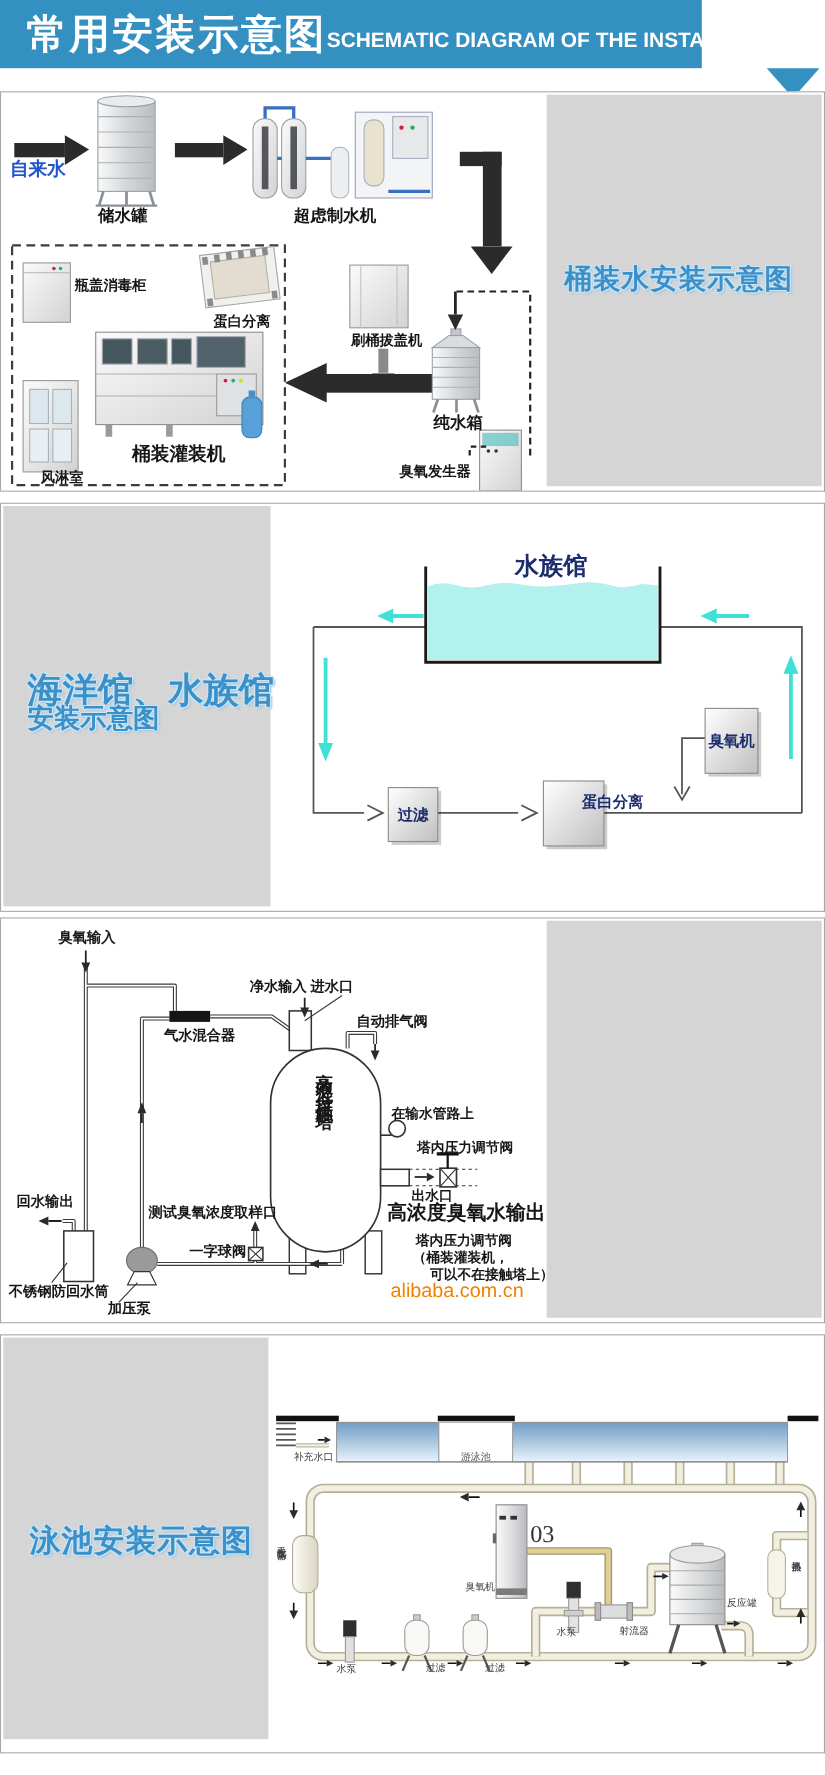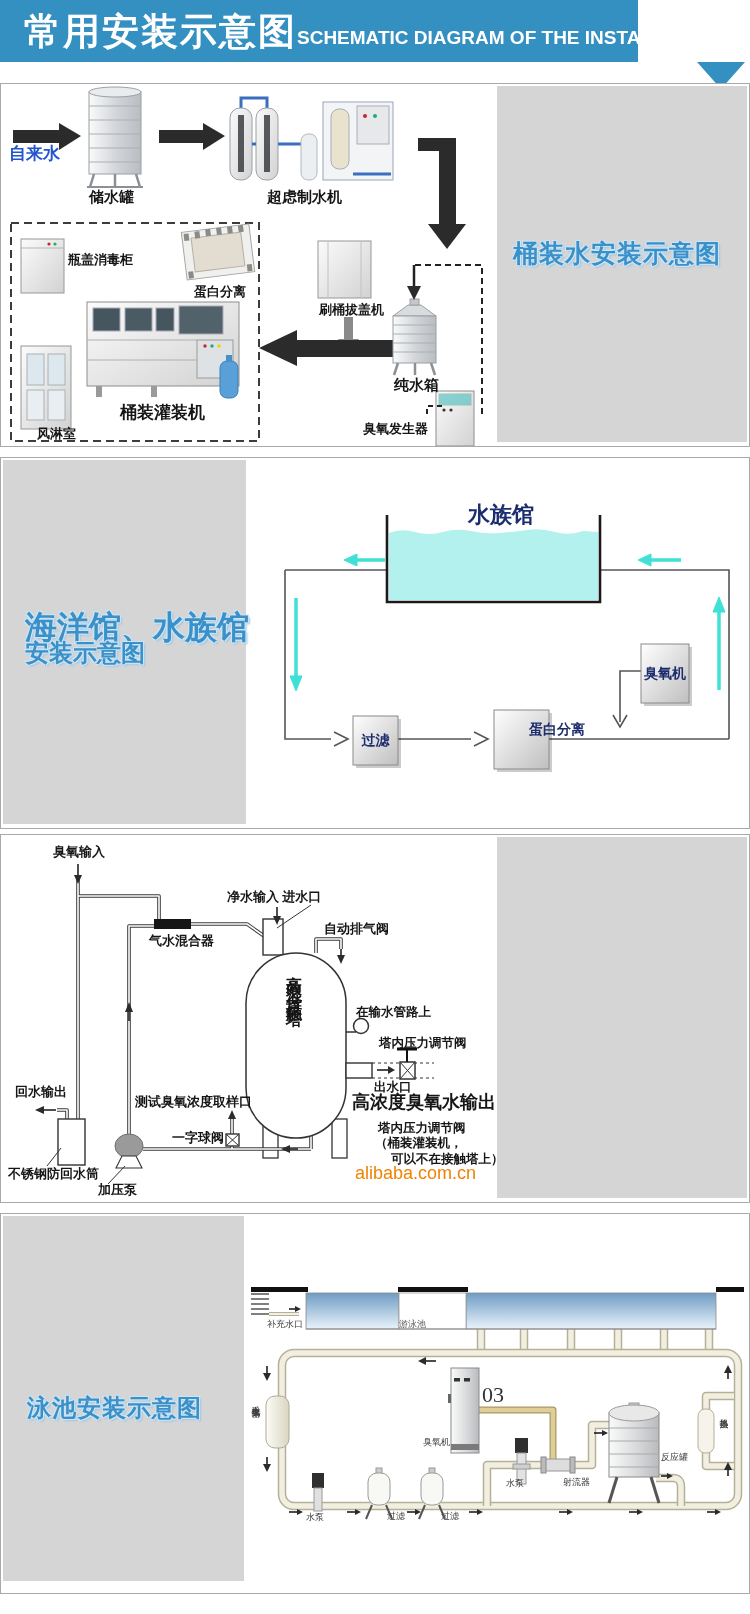--- a/index.html
+++ b/index.html
@@ -363,21 +363,21 @@
     <div class="lbl" style="left:14px;top:250px;">回水输出</div>
     <div class="lbl" style="left:134px;top:260px;">测试臭氧浓度取样口</div>
     <div class="lbl" style="left:171px;top:296px;">一字球阀</div>
     <div class="lbl" style="left:7px;top:332px;">不锈钢防回水筒</div>
     <div class="lbl" style="left:97px;top:348px;">加压泵</div>
     <div style="position:absolute;left:354px;top:328px;font-size:18px;color:#f08200;font-family:'Liberation Sans',sans-serif;z-index:3;">alibaba.com.cn</div>
   </div>
 
   <div class="panel" style="top:1213px;height:379px;">
     <div class="gray" style="left:2px;top:2px;width:241px;height:365px;"></div>
-    <div class="sec-title" style="left:26px;top:178px;font-size:24px;letter-spacing:1px;">泳池安装示意图</div>
+    <div class="sec-title" style="left:26px;top:168px;font-size:28px;letter-spacing:1px;">泳池安装示意图</div>
 
     <svg width="750" height="379" viewBox="0 0 750 379">
       <defs>
         <linearGradient id="s4pool" x1="0" y1="0" x2="0" y2="1">
           <stop offset="0" stop-color="#6f9cc4"></stop>
             <stop offset="1" stop-color="#e9f3fb"></stop>
         </linearGradient>
         <linearGradient id="s4silver" x1="0" y1="0" x2="1" y2="0">
           <stop offset="0" stop-color="#fafafa"></stop>
             <stop offset="0.55" stop-color="#d8dadc"></stop>
@@ -516,21 +516,21 @@
       </g>
       <g>
         <rect x="428" y="254" width="6" height="7" fill="#cccccc" stroke="#9a9a9a"></rect>
         <rect x="420" y="259" width="22" height="32" rx="9" fill="#f8f8f4" stroke="#9a9a9a"></rect>
         <line x1="424" y1="291" x2="418" y2="305" stroke="#555" stroke-width="2"></line>
         <line x1="438" y1="291" x2="444" y2="305" stroke="#555" stroke-width="2"></line>
       </g>
     </svg>
 
     <div class="lbl-sm" style="left:266px;top:104px;">补充水口</div>
-    <div class="lbl-sm" style="left:398px;top:104px;width:67px;color:#555;">游泳池</div>
+    <div class="lbl-sm" style="left:398px;top:104px;width:67px;text-align:center;color:#555;">游泳池</div>
     <div class="lbl-sm vtext" style="left:248px;top:184px;height:60px;letter-spacing:1px;">毛发收集器</div>
     <div class="lbl-sm" style="left:422px;top:222px;">臭氧机</div>
     <div class="lbl-sm" style="left:481px;top:168px;font-size:22px;color:#333;font-family:'Liberation Serif',serif;">03</div>
     <div class="lbl-sm" style="left:505px;top:263px;">水泵</div>
     <div class="lbl-sm" style="left:546px;top:262px;margin-left:16px;">射流器</div>
     <div class="lbl-sm" style="left:660px;top:237px;">反应罐</div>
     <div class="lbl-sm vtext" style="left:716px;top:198px;height:40px;">换热器</div>
     <div class="lbl-sm" style="left:305px;top:297px;">水泵</div>
     <div class="lbl-sm" style="left:386px;top:296px;">过滤</div>
     <div class="lbl-sm" style="left:440px;top:296px;">过滤</div>

